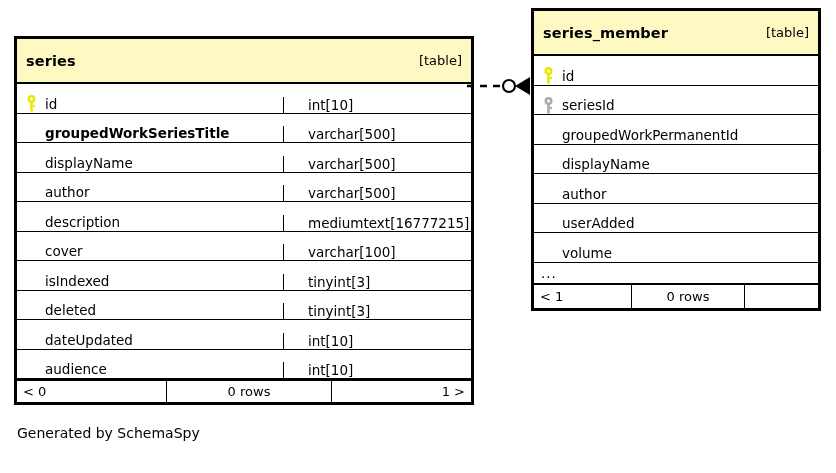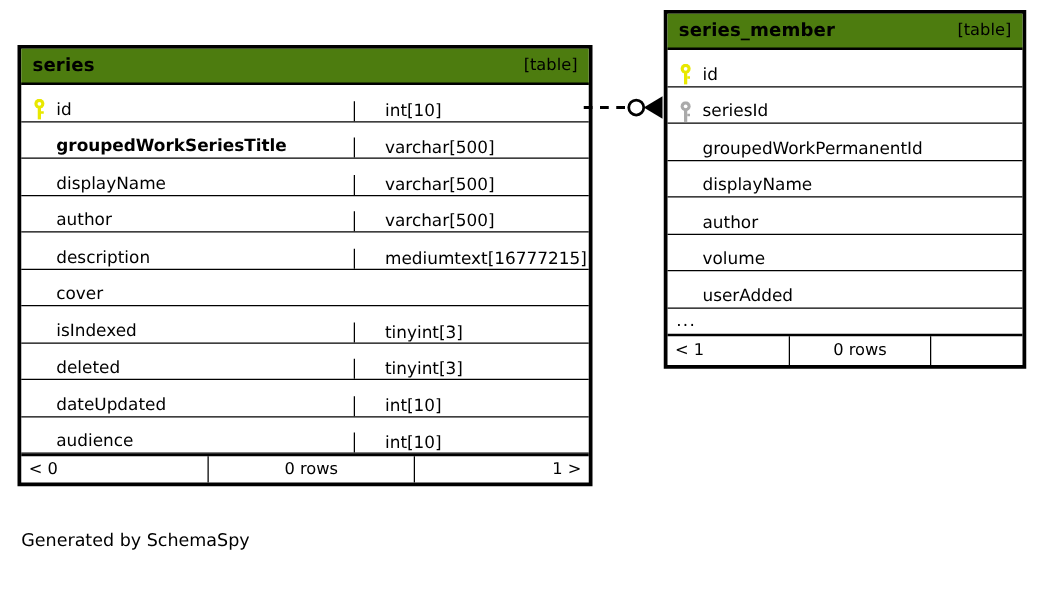--- a/index.html
+++ b/index.html
@@ -27,24 +27,24 @@
     position: absolute;
     border: 3px solid #000000;
     background: #ffffff;
     box-sizing: border-box;
   }
 
   .tbl-header {
     display: flex;
     align-items: center;
     justify-content: space-between;
-    background: #4d7c0f;
+    background: #fef9c3;
     border-bottom: 2px solid #000000;
     padding: 0 9px;
-    height: 29px;
+    height: 45px;
     box-sizing: border-box;
   }
   .tbl-title {
     font-weight: bold;
     font-size: 14.5px;
     letter-spacing: 0.1px;
   }
   .tbl-tag {
     font-size: 13px;
   }
@@ -198,20 +198,21 @@
       </div>
       <div class="col-type" style="width:188px;">mediumtext[16777215]</div>
     </div>
 
 
     <div class="col-row">
       <div class="col-name" style="width:266px;">
         <span class="key-slot"></span>
         <span>cover</span>
       </div>
+      <div class="col-type" style="width:188px;">varchar[100]</div>
     </div>
 
     <div class="col-row">
       <div class="col-name" style="width:266px;">
         <span class="key-slot"></span>
         <span>isIndexed</span>
       </div>
       <div class="col-type" style="width:188px;">tinyint[3]</div>
     </div>
 
@@ -309,28 +310,28 @@
     <div class="col-row">
       <div class="col-name" style="width:284px;">
         <span class="key-slot"></span>
         <span>author</span>
       </div>
     </div>
 
     <div class="col-row">
       <div class="col-name" style="width:284px;">
         <span class="key-slot"></span>
+        <span>userAdded</span>
+      </div>
+    </div>
+
+    <div class="col-row">
+      <div class="col-name" style="width:284px;">
+        <span class="key-slot"></span>
         <span>volume</span>
-      </div>
-    </div>
-
-    <div class="col-row">
-      <div class="col-name" style="width:284px;">
-        <span class="key-slot"></span>
-        <span>userAdded</span>
       </div>
     </div>
 
     <div class="ellipsis-row">...</div>
 
     <div class="tbl-footer" style="border-top:none;">
       <div class="foot-cell foot-left" style="width:97px;">&lt; 1</div>
       <div class="foot-cell foot-center" style="width:113px;">0 rows</div>
       <div class="foot-cell foot-right" style="width:74px;"></div>
     </div>

